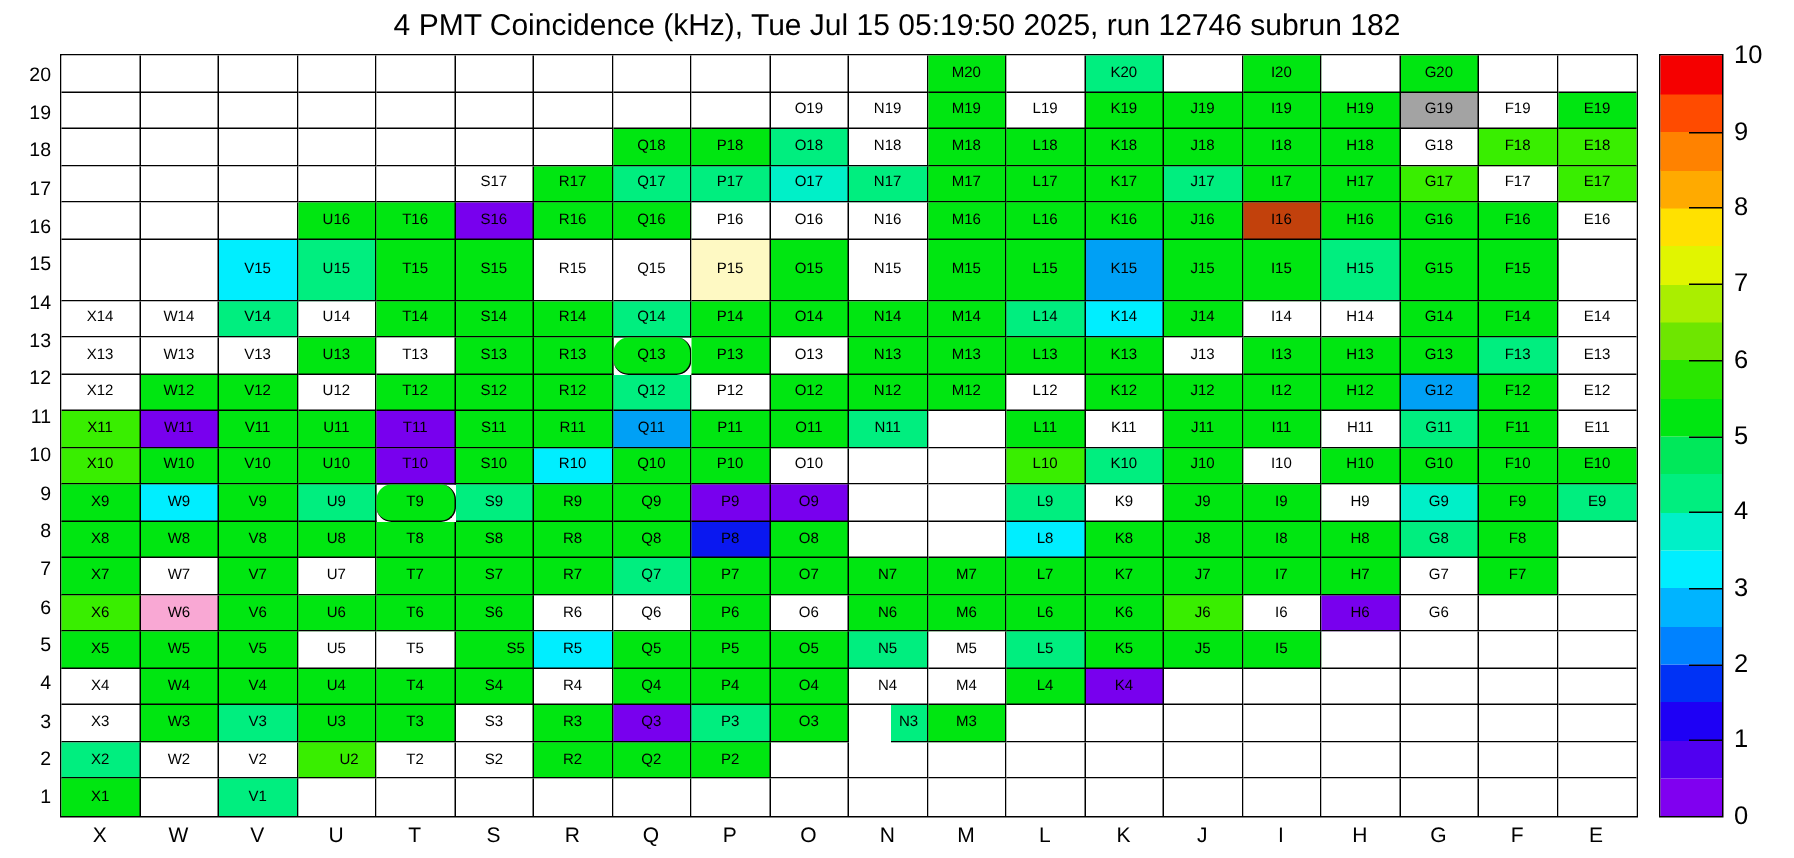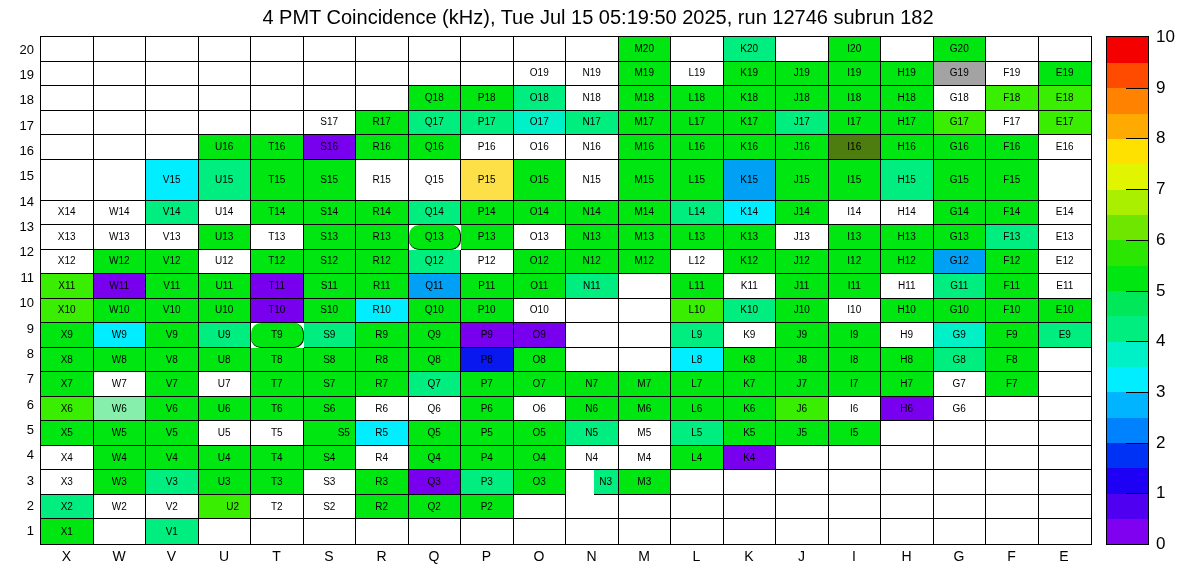--- a/index.html
+++ b/index.html
@@ -109,34 +109,34 @@
     <div class="cell" style="background: rgb(120, 0, 238);">S16</div>
     <div class="cell" style="background: rgb(0, 230, 17);">R16</div>
     <div class="cell" style="background: rgb(0, 230, 17);">Q16</div>
     <div class="cell" style="background: rgb(255, 255, 255);">P16</div>
     <div class="cell" style="background: rgb(255, 255, 255);">O16</div>
     <div class="cell" style="background: rgb(255, 255, 255);">N16</div>
     <div class="cell" style="background: rgb(0, 230, 17);">M16</div>
     <div class="cell" style="background: rgb(0, 230, 17);">L16</div>
     <div class="cell" style="background: rgb(0, 230, 17);">K16</div>
     <div class="cell" style="background: rgb(0, 230, 17);">J16</div>
-    <div class="cell" style="background: #4d7c0f;">I16</div>
+    <div class="cell" style="background: #c2410c;">I16</div>
     <div class="cell" style="background: rgb(0, 230, 17);">H16</div>
     <div class="cell" style="background: rgb(0, 230, 17);">G16</div>
     <div class="cell" style="background: rgb(0, 230, 17);">F16</div>
     <div class="cell" style="background: rgb(255, 255, 255);">E16</div>
     <div class="cell" style="background: rgb(255, 255, 255);"></div>
     <div class="cell" style="background: rgb(255, 255, 255);"></div>
     <div class="cell" style="background: rgb(0, 238, 255);">V15</div>
     <div class="cell" style="background: rgb(0, 238, 127);">U15</div>
     <div class="cell" style="background: rgb(0, 230, 17);">T15</div>
     <div class="cell" style="background: rgb(0, 230, 17);">S15</div>
     <div class="cell" style="background: rgb(255, 255, 255);">R15</div>
     <div class="cell" style="background: rgb(255, 255, 255);">Q15</div>
-    <div class="cell" style="background: #fde047; text-align: center;">P15</div>
+    <div class="cell" style="background: #fef9c3; text-align: center;">P15</div>
     <div class="cell" style="background: rgb(0, 230, 17);">O15</div>
     <div class="cell" style="background: rgb(255, 255, 255);">N15</div>
     <div class="cell" style="background: rgb(0, 230, 17);">M15</div>
     <div class="cell" style="background: rgb(0, 230, 17);">L15</div>
     <div class="cell" style="background: rgb(0, 160, 245);">K15</div>
     <div class="cell" style="background: rgb(0, 230, 17);">J15</div>
     <div class="cell" style="background: rgb(0, 230, 17);">I15</div>
     <div class="cell" style="background: rgb(0, 238, 127);">H15</div>
     <div class="cell" style="background: rgb(0, 230, 17);">G15</div>
     <div class="cell" style="background: rgb(0, 230, 17);">F15</div>
@@ -295,21 +295,21 @@
     <div class="cell" style="background: rgb(0, 230, 17);">M7</div>
     <div class="cell" style="background: rgb(0, 230, 17);">L7</div>
     <div class="cell" style="background: rgb(0, 230, 17);">K7</div>
     <div class="cell" style="background: rgb(0, 230, 17);">J7</div>
     <div class="cell" style="background: rgb(0, 230, 17);">I7</div>
     <div class="cell" style="background: rgb(0, 230, 17);">H7</div>
     <div class="cell" style="background: rgb(255, 255, 255);">G7</div>
     <div class="cell" style="background: rgb(0, 230, 17);">F7</div>
     <div class="cell" style="background: rgb(255, 255, 255);"></div>
     <div class="cell" style="background: rgb(57, 238, 0);">X6</div>
-    <div class="cell" style="background: #86efac;">W6</div>
+    <div class="cell" style="background: #f9a8d4;">W6</div>
     <div class="cell" style="background: rgb(0, 230, 17);">V6</div>
     <div class="cell" style="background: rgb(0, 230, 17);">U6</div>
     <div class="cell" style="background: rgb(0, 230, 17);">T6</div>
     <div class="cell" style="background: rgb(0, 230, 17);">S6</div>
     <div class="cell" style="background: rgb(255, 255, 255);">R6</div>
     <div class="cell" style="background: rgb(255, 255, 255);">Q6</div>
     <div class="cell" style="background: rgb(0, 230, 17);">P6</div>
     <div class="cell" style="background: rgb(255, 255, 255);">O6</div>
     <div class="cell" style="background: rgb(0, 230, 17);">N6</div>
     <div class="cell" style="background: rgb(0, 230, 17);">M6</div>

